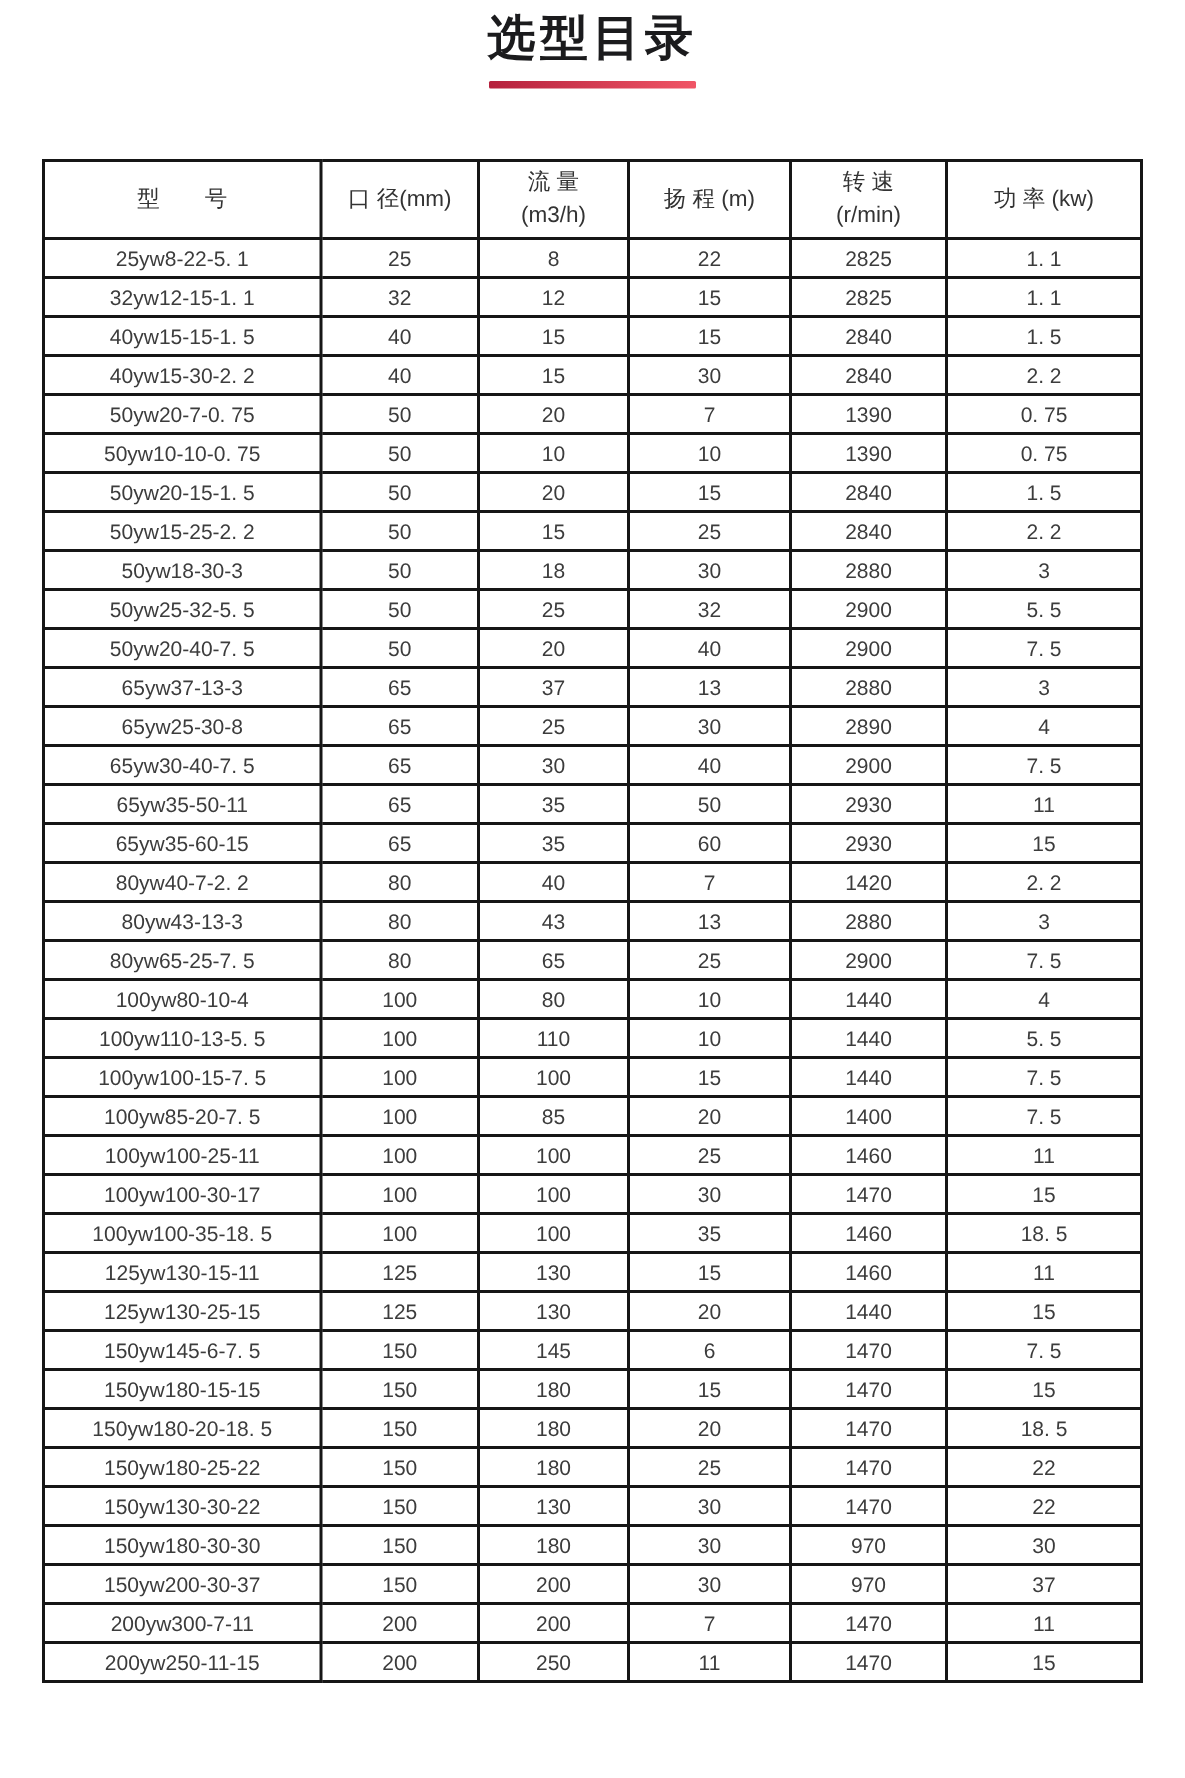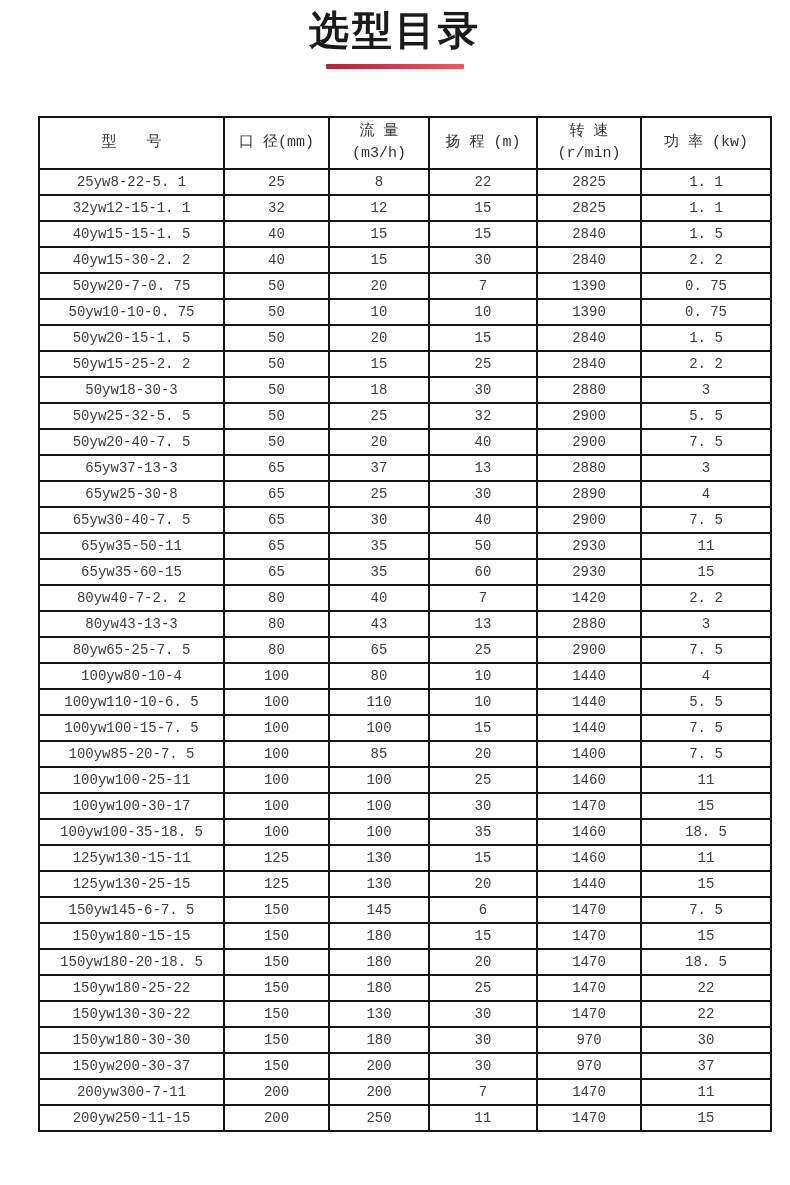--- a/index.html
+++ b/index.html
@@ -11,39 +11,39 @@
     overflow: hidden;
   }
   .page-header {
     text-align: center;
   }
   .page-title {
     margin: 0;
     padding-top: 6px;
     font-family: "Liberation Sans", sans-serif;
     font-weight: 700;
-    font-size: 40px;
+    font-size: 32px;
     line-height: 1.2;
     letter-spacing: 3px;
     color: #1b1b1d;
   }
   .title-underline {
     width: 138px;
     height: 5px;
     margin: 10px auto 0 auto;
     border-radius: 1px;
     
     background: #d8354f;
   }
   table.catalog-table {
     border-collapse: collapse;
     table-layout: fixed;
     width: 732px;
-    margin: 47px 0 0 38px;
-    font-family: Liberation Mono, monospace;
+    margin: 47px 0 0 28px;
+    font-family: Liberation Sans, sans-serif;
   }
   col.c-model  { width: 185px; }
   col.c-dia    { width: 105px; }
   col.c-flow   { width: 100px; }
   col.c-head   { width: 108px; }
   col.c-speed  { width: 104px; }
   col.c-power  { width: 130px; }
   th, td {
     border: 2px solid #161616;
     text-align: center;
@@ -250,21 +250,21 @@
       </tr>
       <tr>
         <td>100yw80-10-4</td>
         <td>100</td>
         <td>80</td>
         <td>10</td>
         <td>1440</td>
         <td>4</td>
       </tr>
       <tr>
-        <td>100yw110-10-6. 5</td>
+        <td>100yw110-13-5. 5</td>
         <td>100</td>
         <td>110</td>
         <td>10</td>
         <td>1440</td>
         <td>5. 5</td>
       </tr>
       <tr>
         <td>100yw100-15-7. 5</td>
         <td>100</td>
         <td>100</td>

